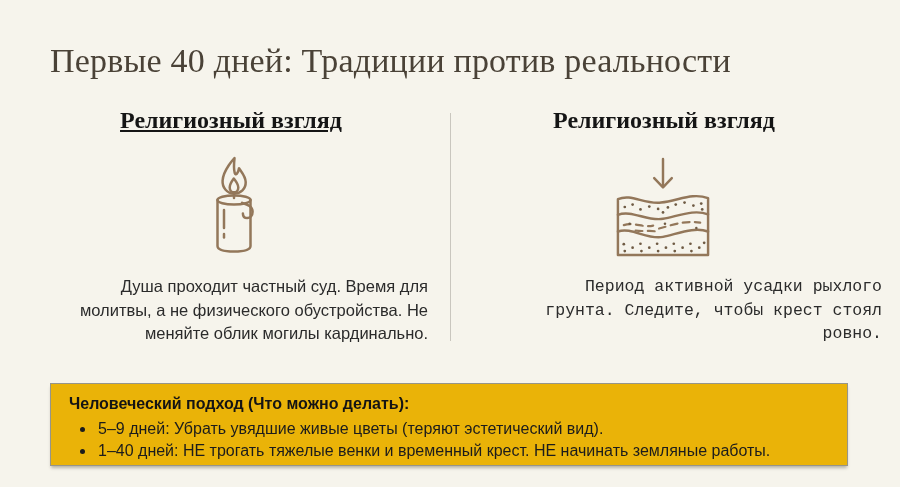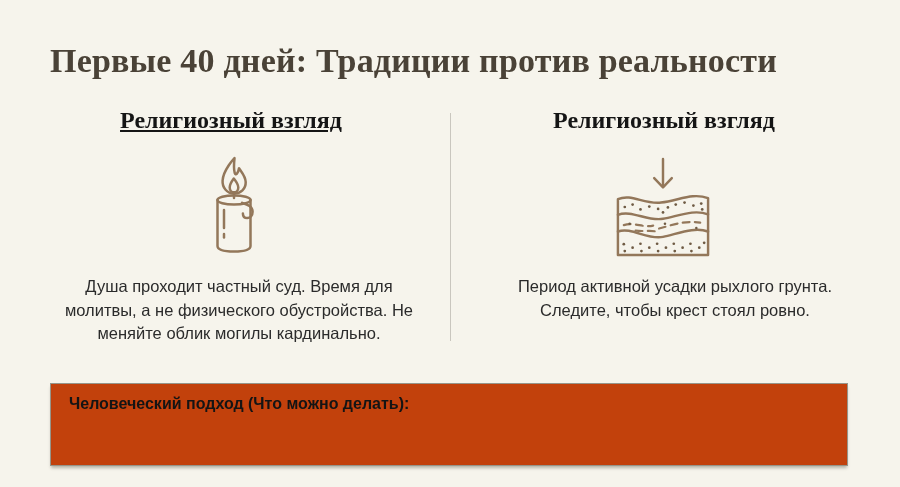--- a/index.html
+++ b/index.html
@@ -12,48 +12,48 @@
   body{
     position:relative;
     background:var(--bg);
     font-family:"Liberation Sans",sans-serif;
     color:var(--ink);
     overflow:hidden;
   }
   .page-title{
     position:absolute;left:50px;top:42px;
     font-family:"Liberation Serif","DejaVu Serif",serif;
-    font-weight:700;font-size:34px;color:#4a4237;
+    font-weight:400;font-size:34px;color:#4a4237;
     letter-spacing:.2px;white-space:nowrap;
   }
   .col-heading{
     position:absolute;top:107px;
     font-family:"Liberation Serif","DejaVu Serif",serif;
     font-weight:700;font-size:24px;color:#151515;
     text-align:center;white-space:nowrap;
   }
   .col-heading.left{left:0;width:462px;text-decoration:underline;}
   .col-heading.right{left:438px;width:452px;}
   .divider{
     position:absolute;left:450px;top:113px;width:1px;height:228px;
     background:#c9c6be;
   }
   .icon-wrap{position:absolute;}
   .icon-wrap.candle{left:201px;top:155px;}
   .icon-wrap.soil{left:614px;top:157px;}
   .col-body{
     position:absolute;top:275px;
     font-size:16.5px;line-height:1.43;color:#2b2b2b;
-    text-align:center;
+    text-align:right;
   }
   .col-body.left{left:50px;width:378px;}
-  .col-body.right{left:488px;width:374px;}
+  .col-body.right{left:508px;width:374px;font-family:Liberation Mono, monospace;}
   .advice-box{
     position:absolute;left:50px;top:383px;width:798px;height:83px;
-    background:#c2410c;
+    background:#eab308;
     border:1px solid #96958a;
     box-shadow:0 3px 3px -1px rgba(105,100,82,.45);
     padding:9px 16px 8px 18px;
   }
   .advice-heading{
     font-size:16px;font-weight:700;color:#141414;line-height:1.35;
   }
   .advice-list{
     list-style:disc;
     margin-top:3px;
@@ -150,13 +150,17 @@
     <circle class="dot" cx="87" cy="92.5" r="1.4"></circle>
       <circle class="dot" cx="92" cy="87.5" r="1.4"></circle>
   </svg>
 </div>
 
 <p class="col-body left">Душа проходит частный суд. Время для молитвы, а не физического обустройства. Не меняйте облик могилы кардинально.</p>
 <p class="col-body right">Период активной усадки рыхлого грунта. Следите, чтобы крест стоял ровно.</p>
 
 <div class="advice-box">
   <div class="advice-heading">Человеческий подход (Что можно делать):</div>
+  <ul class="advice-list">
+    <li>5–9 дней: Убрать увядшие живые цветы (теряют эстетический вид).</li>
+    <li>1–40 дней: НЕ трогать тяжелые венки и временный крест. НЕ начинать земляные работы.</li>
+  </ul>
 </div>
 
 </body></html>

